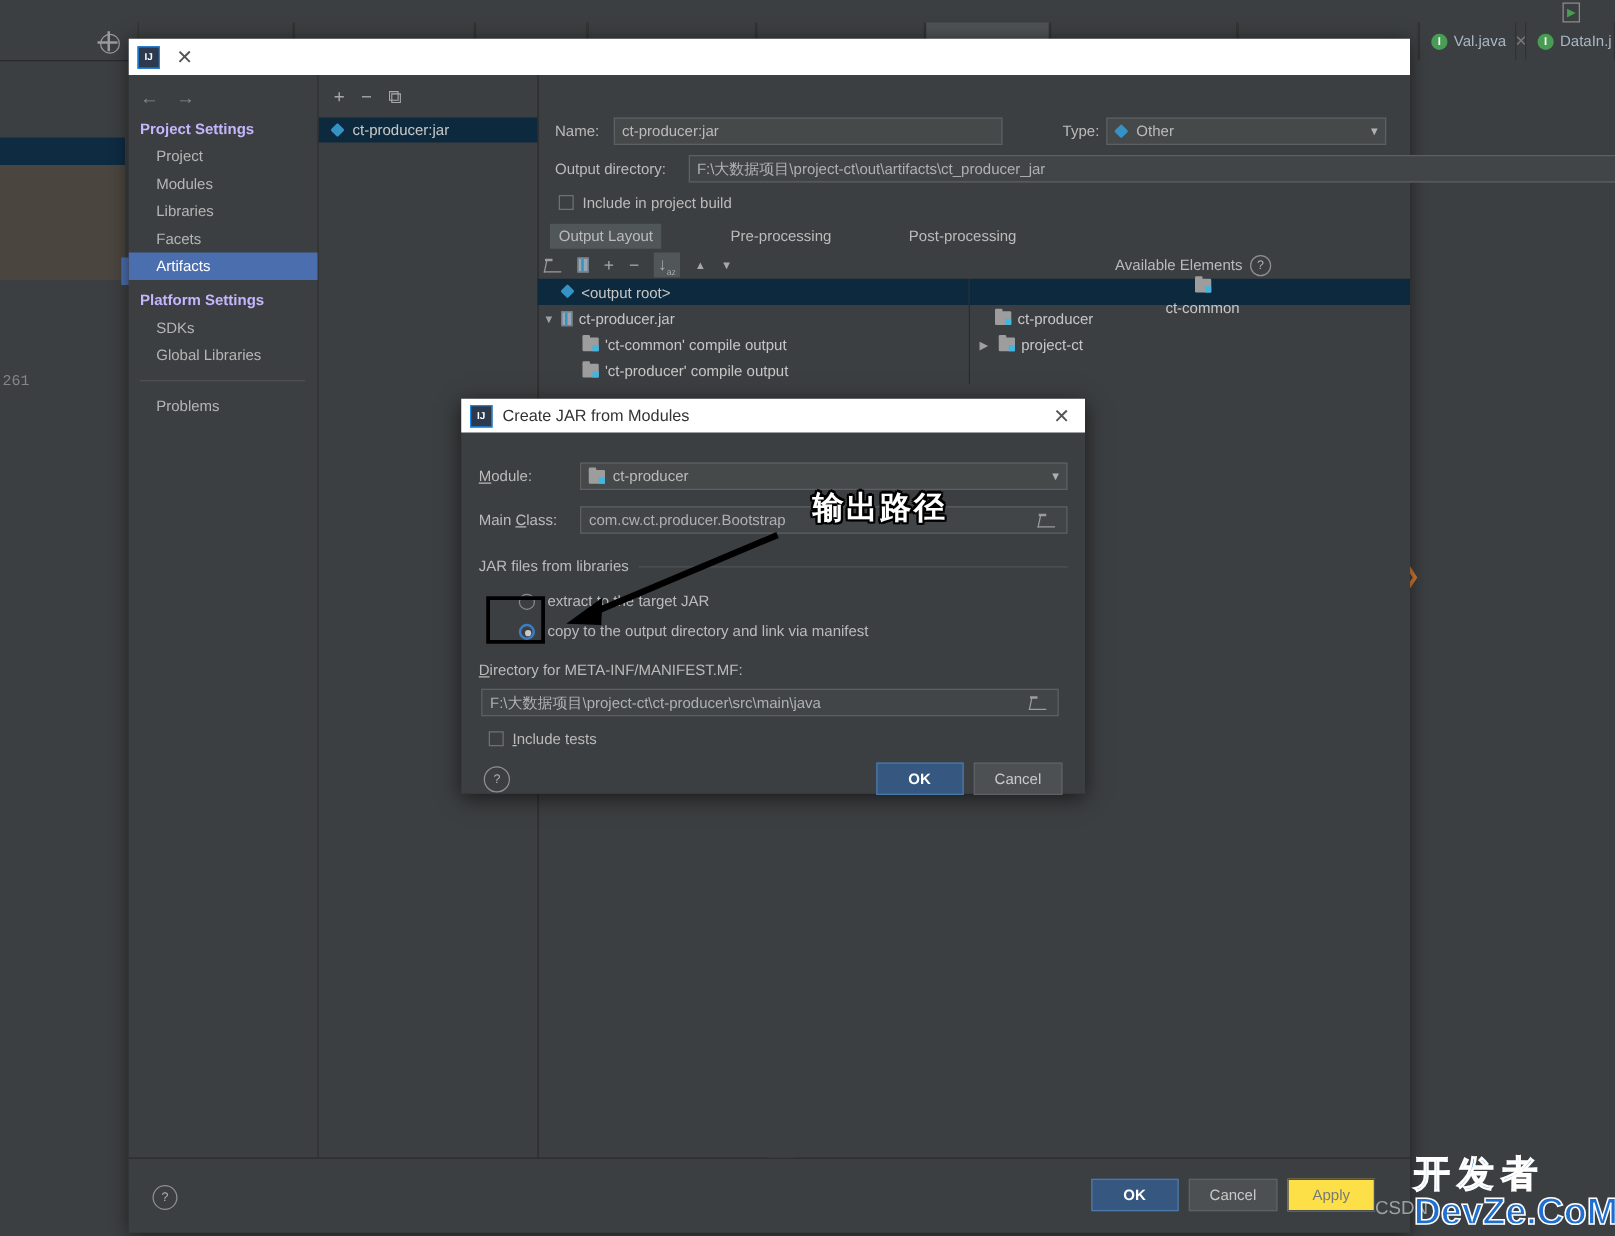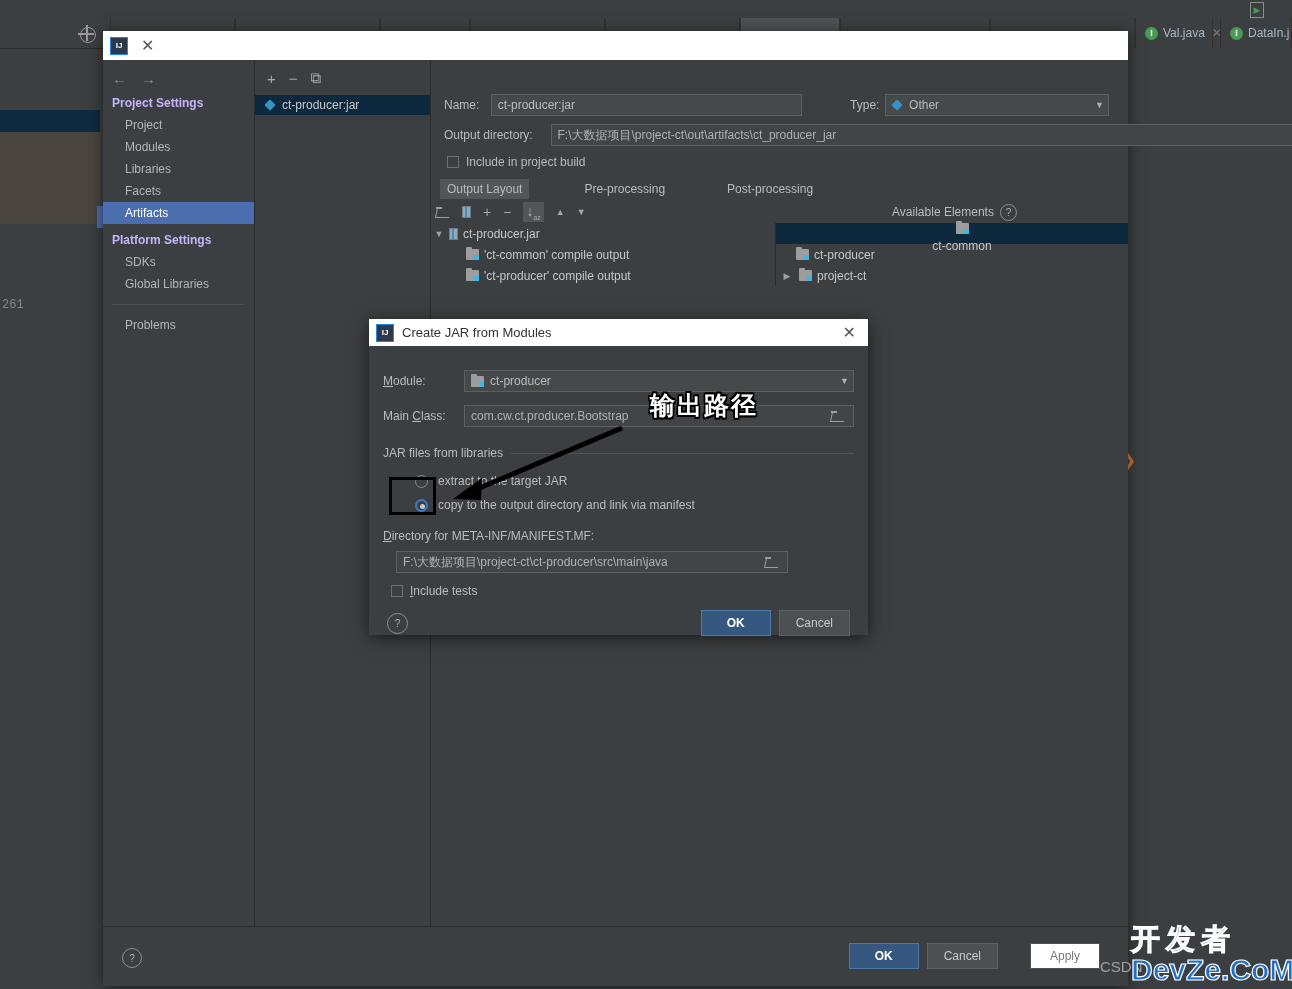--- a/index.html
+++ b/index.html
@@ -255,21 +255,21 @@
     border-top: 1px solid #2b2b2b;
     background: #3c3f41;
   }
   .btn {
     font-size: 12px; color: #c9c9c9;
     background: #4c5052; border: 1px solid #5e6264;
     padding: 5px 16px; box-sizing: border-box;
     min-width: 70px; text-align: center;
   }
   .btn.primary { background: #365880; border-color: #4c7aa8; color: #ffffff; font-weight: bold; }
-  .btn.disabled { color: #777a7b; background: #ffffff; border-color: #4d5153; margin-left: 24px; }
+  .btn.disabled { color: #777a7b; background: #fde047; border-color: #4d5153; }
 
   
   .cj-dialog {
     position: absolute; left: 369px; top: 319px;
     width: 499px; height: 316px;
     background: #3c3f41;
     box-shadow: 0 3px 16px rgba(0,0,0,.6);
   }
   .cj-title {
     height: 27px; background: #ffffff;
@@ -457,20 +457,25 @@
                 <span style="font-size:9px;">▼</span>
               </div>
               <div style="flex:1;display:flex;align-items:center;justify-content:center;gap:6px;">
                 <span class="lbl">Available Elements</span>
                 <span class="help-circle">?</span>
               </div>
             </div>
 
             <div class="lay-panes">
               <div class="lay-left">
+                <div class="tree-row sel">
+                  <span class="twisty"></span>
+                  <span class="ic ic-diamond"></span>
+                  <span>&lt;output root&gt;</span>
+                </div>
                 <div class="tree-row">
                   <span class="twisty">▼</span>
                   <span class="ic ic-jar"></span>
                   <span>ct-producer.jar</span>
                 </div>
                 <div class="tree-row" style="padding-left:36px;">
                   <span class="ic ic-module"></span>
                   <span>'ct-common' compile output</span>
                 </div>
                 <div class="tree-row" style="padding-left:36px;">
@@ -553,21 +558,21 @@
         <span class="lbl">extract to the target JAR</span>
       </div>
 
       <div class="row" style="margin-top:10px;margin-left:32px;gap:10px;">
         <span class="radio on"></span>
         <span class="lbl">copy to the output directory and link via manifest</span>
       </div>
 
       <div class="lbl" style="margin-top:17px;"><u>D</u>irectory for META-INF/MANIFEST.MF:</div>
 
-      <div class="field readonly" style="width:392px;margin-top:8px;margin-left:13px;position:relative;">
+      <div class="field readonly" style="width:462px;margin-top:8px;margin-left:2px;position:relative;">
         <span>F:\大数据项目\project-ct\ct-producer\src\main\java</span>
         <span class="ic ic-folder-open" style="position:absolute;right:8px;top:5px;"></span>
       </div>
 
       <div class="row" style="margin-top:11px;margin-left:8px;gap:7px;">
         <span class="chk"></span>
         <span class="lbl"><u>I</u>nclude tests</span>
       </div>
 
       <div class="row" style="margin-top:12px;align-items:center;">

